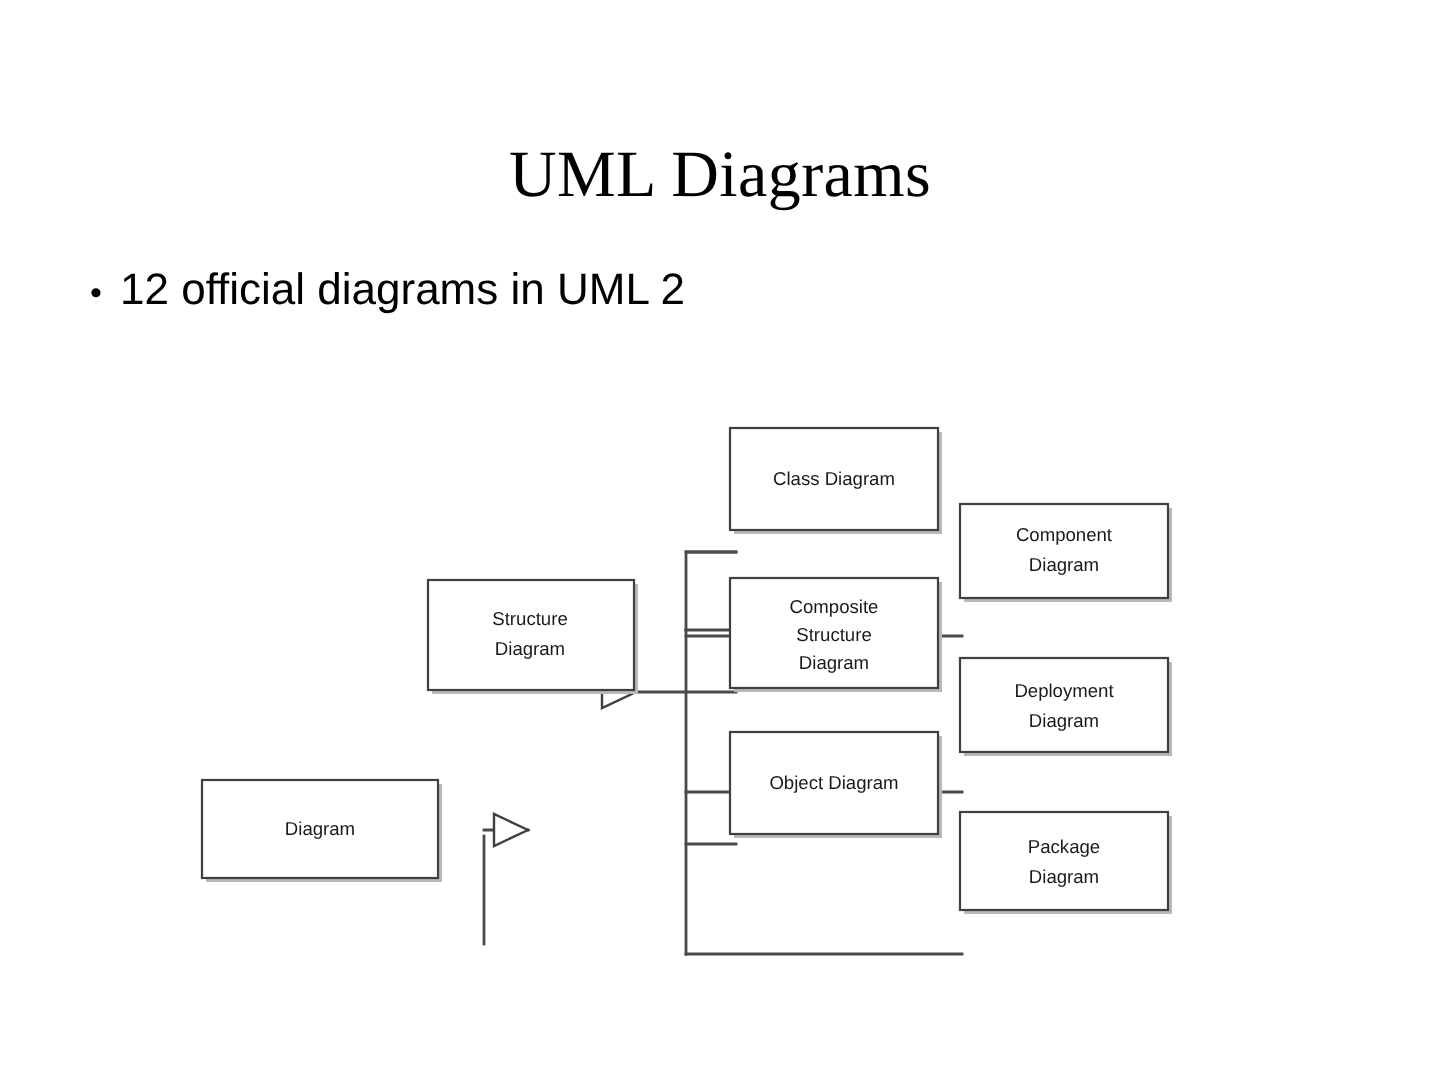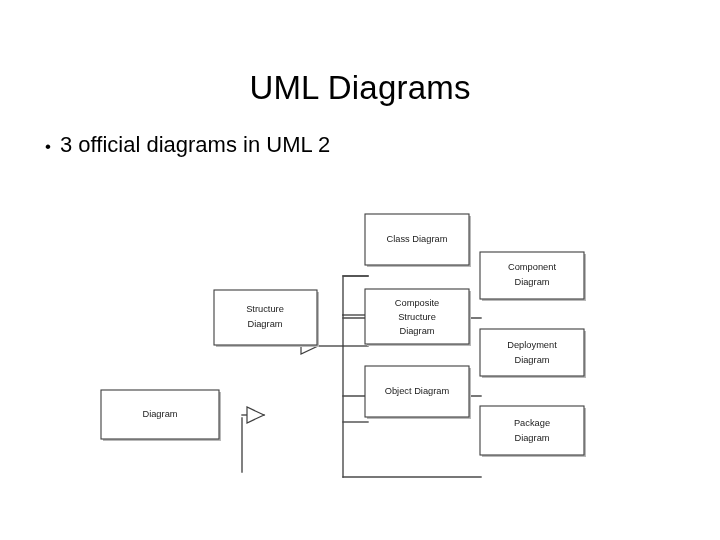--- a/index.html
+++ b/index.html
@@ -31,20 +31,21 @@
     left: 36px;
     top: 46px;
     width: 648px;
     text-align: center;
     font-size: 33px;
     font-weight: normal;
     line-height: 40px;
     letter-spacing: 0.2px;
     color: #000000;
     white-space: nowrap;
+    font-family: Liberation Serif, serif;
   }
 
   
   #body-list {
     position: absolute;
     left: 36px;
     top: 130px;
     width: 648px;
     margin: 0;
     padding: 0;
@@ -115,21 +116,21 @@
 </head>
 <body>
 
 <div id="slide">
 
   <h1 id="slide-title">UML Diagrams</h1>
 
   <ul id="body-list">
     <li class="bullet-row">
       <span class="bullet-mark">•</span>
-      <span class="bullet-text">3 official diagrams in UML 2</span>
+      <span class="bullet-text">12 official diagrams in UML 2</span>
     </li>
   </ul>
 
   <div id="uml-figure">
     <svg viewBox="0 0 516 278" xmlns="http://www.w3.org/2000/svg">
 
       <g>
 
         <path class="link-line" d="M 146 218 L 146 272"></path>
 

